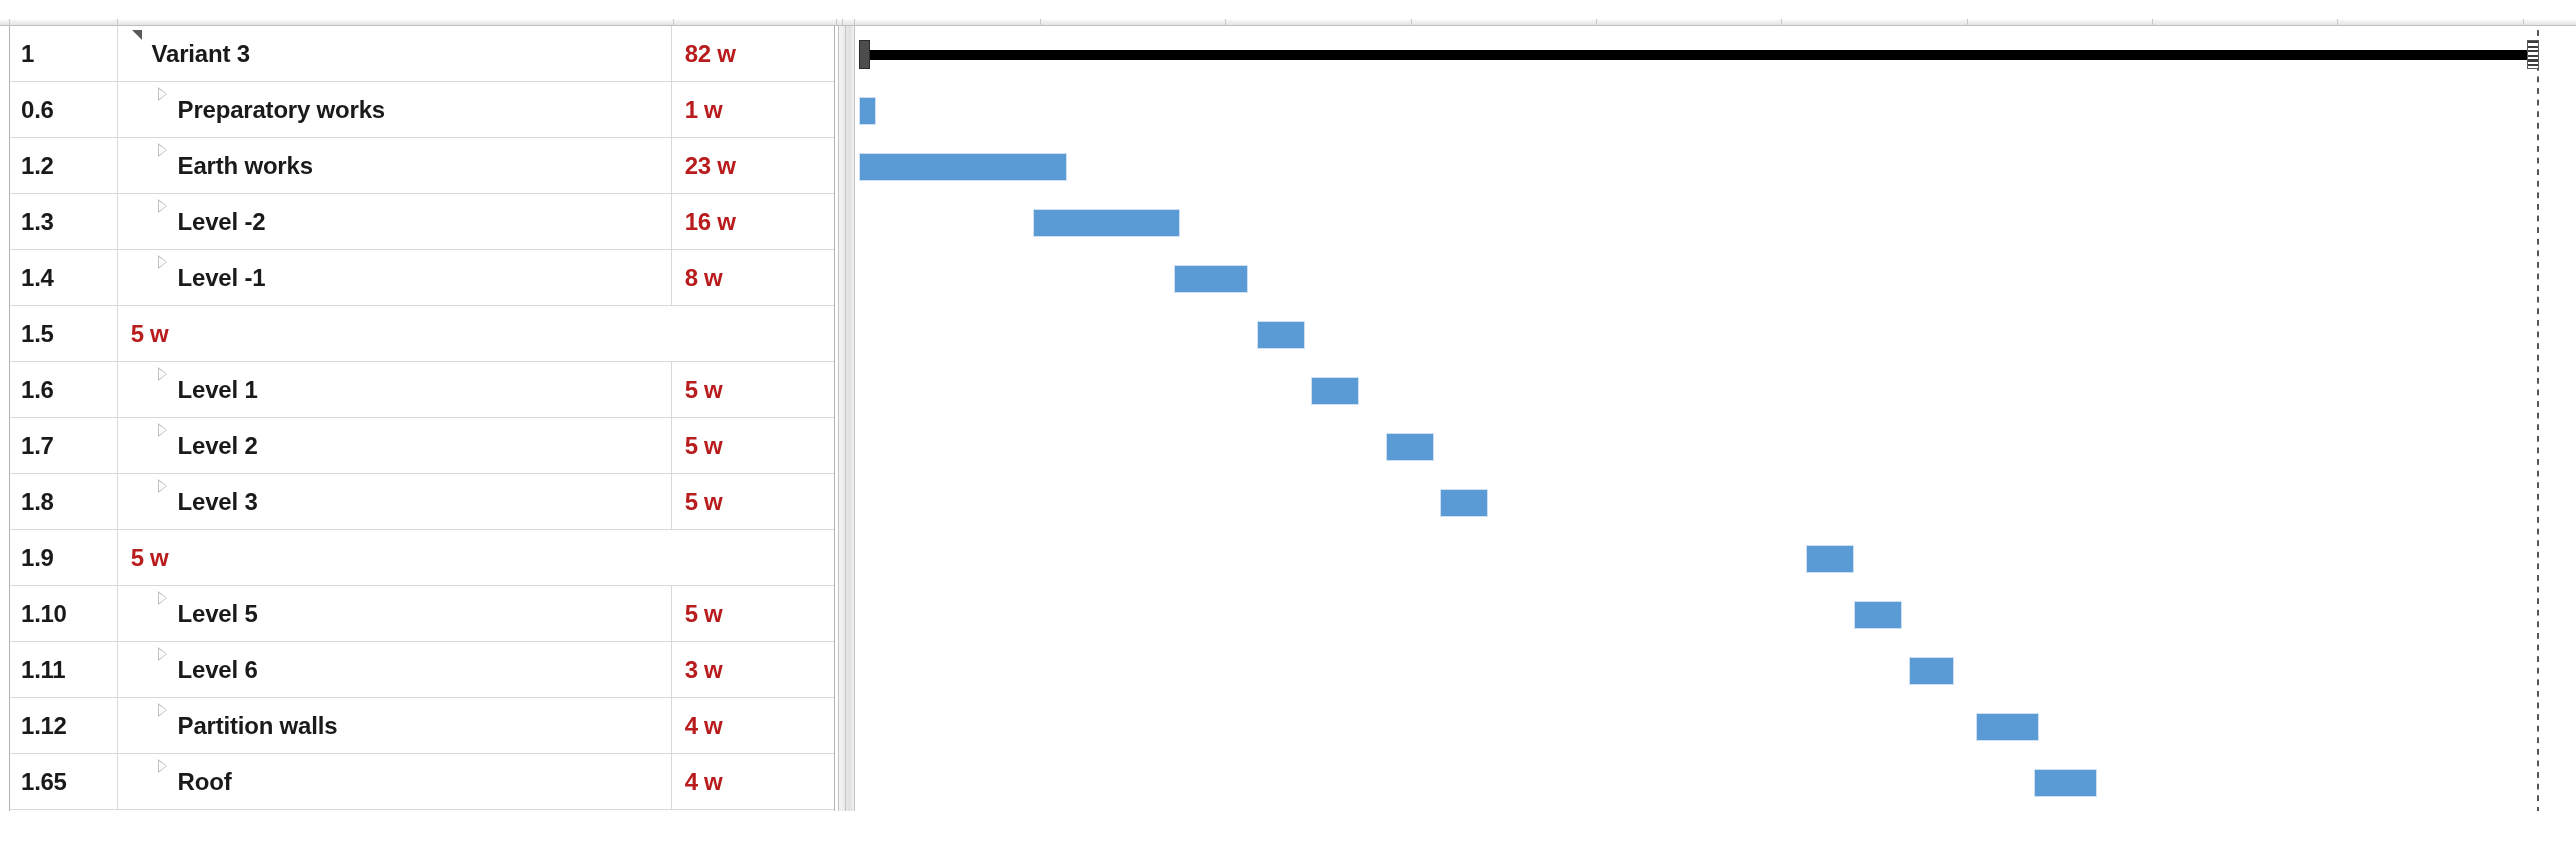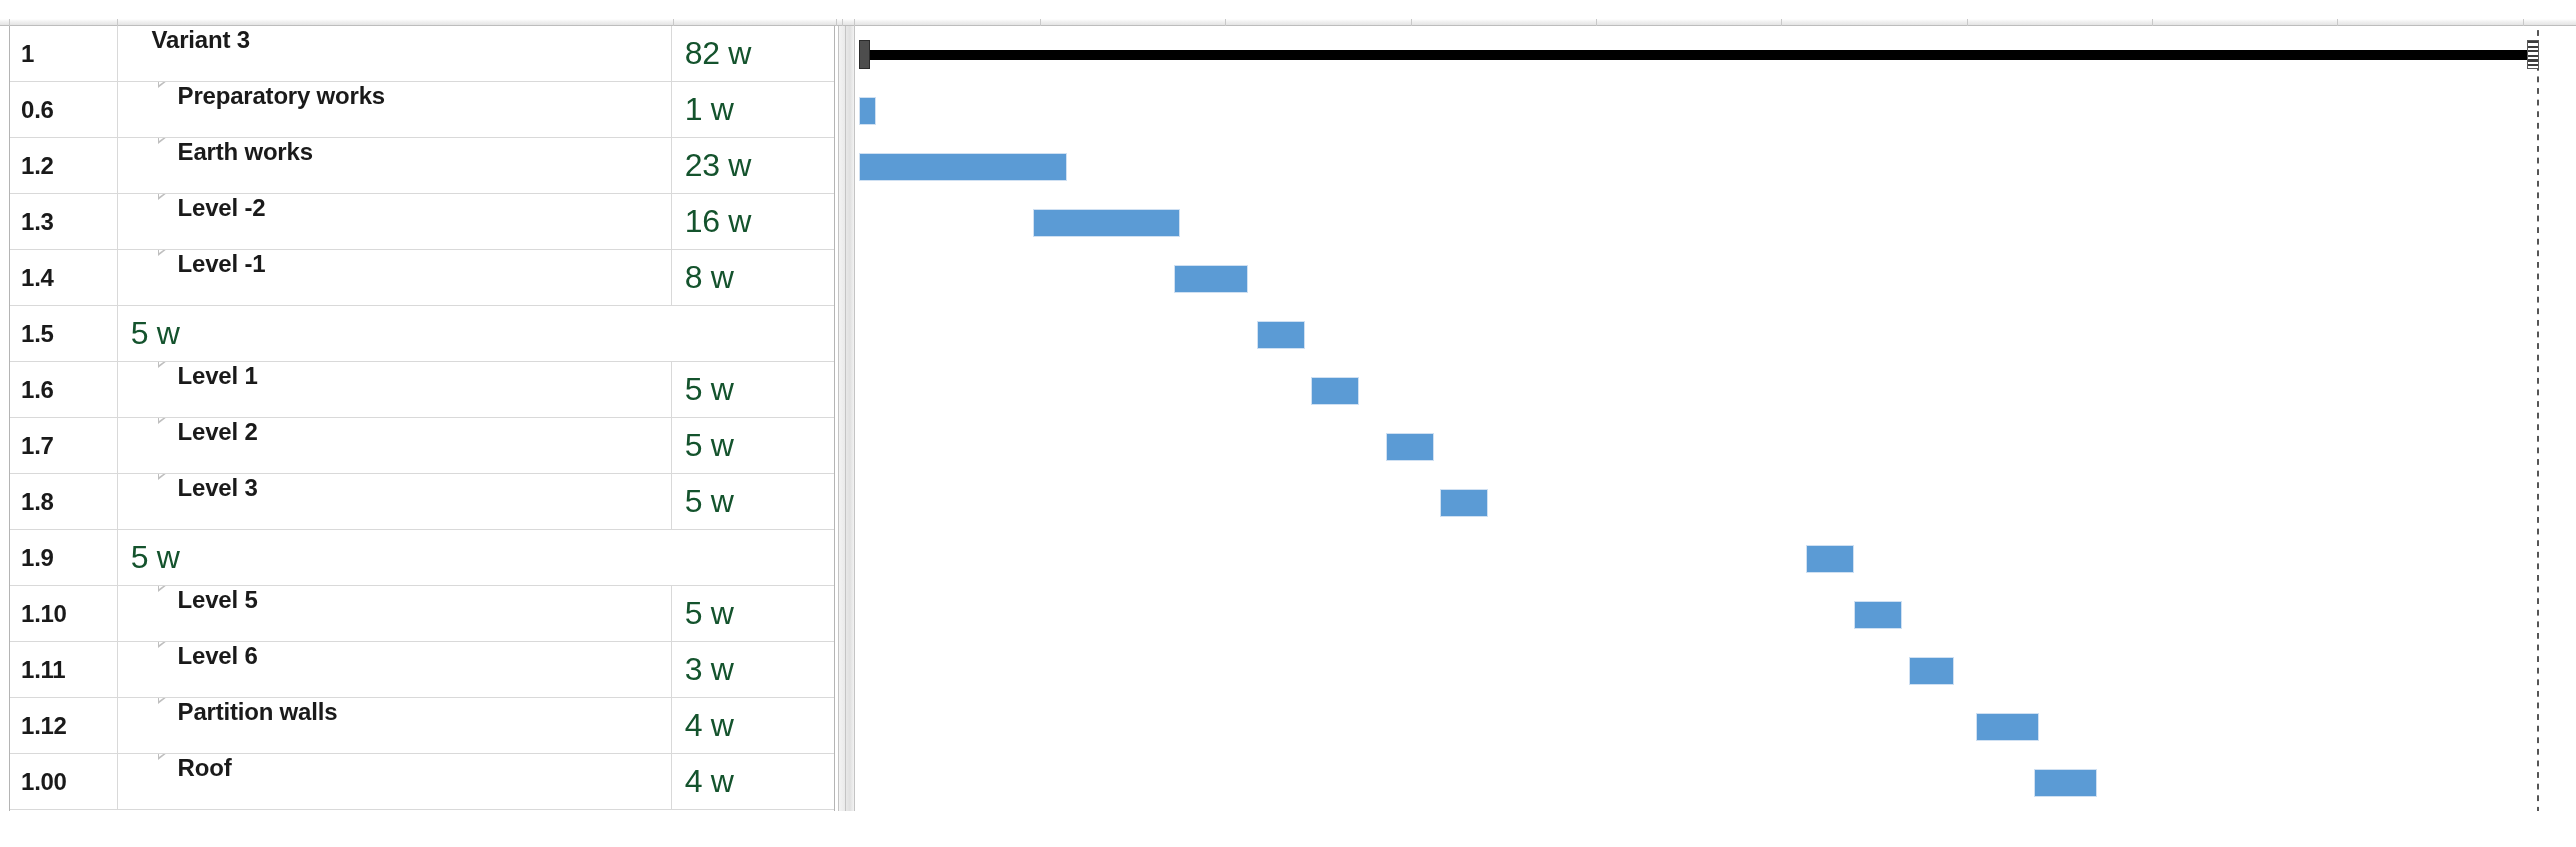--- a/index.html
+++ b/index.html
@@ -74,38 +74,39 @@
     color: #1a1a1a;
     letter-spacing: -0.3px;
   }
   .cell-name {
     flex: 1 1 auto;
     box-sizing: border-box;
     padding-left: 14px;
     border-right: 0.8px solid #d9d9d9;
     align-self: stretch;
     display: flex;
+    align-items: center;
     font-size: 24px;
     font-weight: bold;
     color: #1a1a1a;
     letter-spacing: -0.2px;
     white-space: nowrap;
     overflow: hidden;
   }
   .cell-dur {
     width: 162px;
     flex: 0 0 162px;
     box-sizing: border-box;
     padding-left: 12.4px;
     align-self: stretch;
     display: flex;
     align-items: center;
-    font-size: 32px;
-    font-weight: normal;
-    color: #14532d;
+    font-size: 24px;
+    font-weight: bold;
+    color: #b91c1c;
     letter-spacing: -0.3px;
   }
   .indent {
     display: inline-block;
     width: 0px;
   }
   .indent.lvl1 { width: 26px; }
 
   
   .tri {
@@ -355,21 +356,21 @@
       <div class="grid-row">
         <div class="cell-id">1.12</div>
         <div class="cell-name">
           <span class="indent lvl1"></span>
           <span class="tri"><span class="tri-right"></span></span>
           <span>Partition walls</span>
         </div>
         <div class="cell-dur">4 w</div>
       </div>
       <div class="grid-row">
-        <div class="cell-id">1.00</div>
+        <div class="cell-id">1.65</div>
         <div class="cell-name">
           <span class="indent lvl1"></span>
           <span class="tri"><span class="tri-right"></span></span>
           <span>Roof</span>
         </div>
         <div class="cell-dur">4 w</div>
       </div>
     </div>
 
   <div class="splitter">

